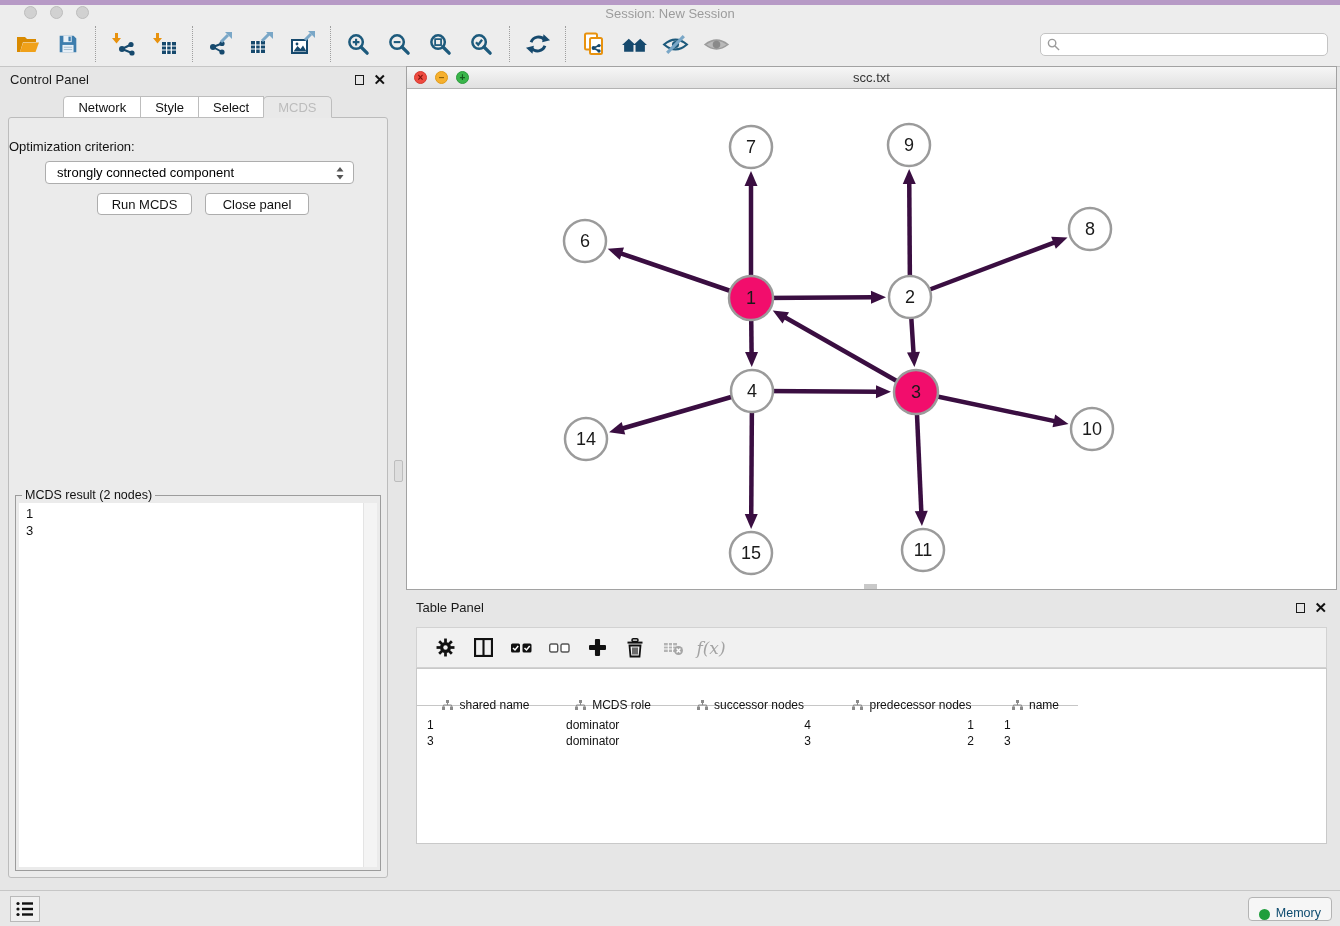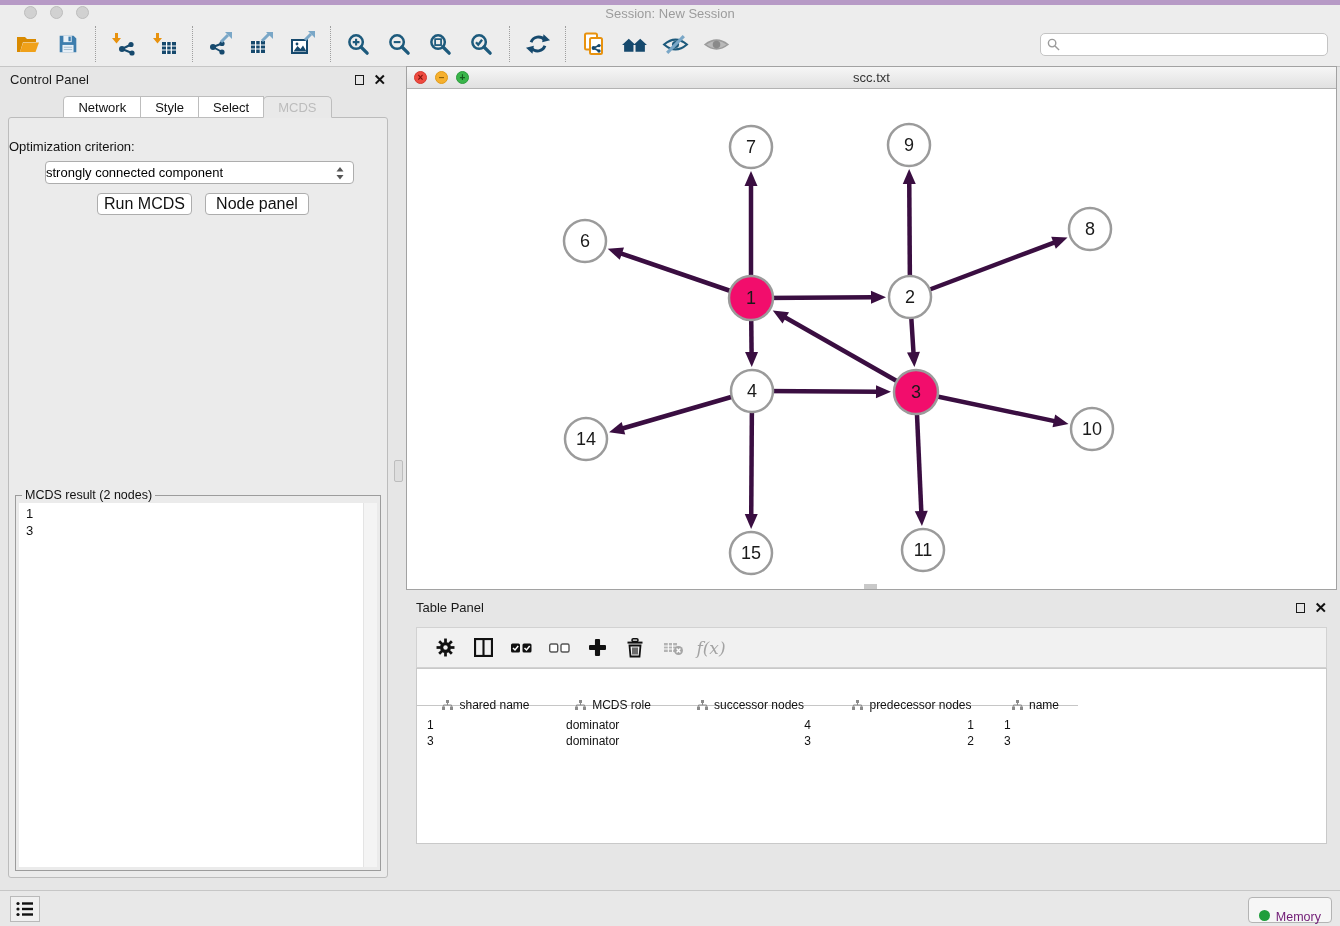--- a/index.html
+++ b/index.html
@@ -32,24 +32,24 @@
   #control-panel { position:absolute; left:0; top:67px; width:396px; height:820px; }
   #cp-tabs { position:absolute; top:29px; left:0; width:100%; display:flex; justify-content:center; z-index:2; }
   .cp-tab { height:22px; line-height:22px; padding:0 14px; background:#fff; border:1px solid #bdbdbd;
             font-size:13px; color:#111; margin-left:-1px; }
   .cp-tab:first-child { border-radius:4px 0 0 0; }
   .cp-tab.active { background:#e9e9e9; color:#bcbcbc; border-radius:5px 5px 0 0; border-bottom:1px solid #e9e9e9; }
   #cp-content { position:absolute; left:8px; right:8px; top:50px; bottom:9px; background:#ebebeb;
                 border:1px solid #bcbcbc; border-radius:3px; }
   #opt-label { margin-top:21px; text-align:left; font-size:13px; color:#111; }
   #criterion-select { position:absolute; left:36px; right:33px; top:43px; height:23px; background:#fff;
-                      border:1px solid #adadad; border-radius:4px; font-size:13px; line-height:21px; }
+                      border:1px solid #adadad; border-radius:4px; font-size:13px; line-height:21px; padding-left:11px; }
   #criterion-select svg { position:absolute; right:6px; top:4px; }
   .cp-btn { position:absolute; top:75px; height:22px; background:#fff; border:1px solid #adadad; border-radius:4px;
-            font-size:16px; font-family:"Liberation Sans",sans-serif; color:#111; }
+            font-size:13px; font-family:"Liberation Sans",sans-serif; color:#111; }
   #run-btn { left:88px; width:95px; }
   #close-btn { left:196px; width:104px; }
   #result-group { position:absolute; left:6px; right:6px; top:377px; bottom:6px; border:1px solid #9c9c9c; }
   #result-legend { position:absolute; top:-8px; left:6px; background:#ebebeb; padding:0 3px; font-size:12.5px; color:#111; }
   #result-area { position:absolute; left:3px; right:3px; top:7px; bottom:3px; background:#fff; }
   #result-lines { margin:2px 7px; font-size:13px; line-height:17px; font-family:"Liberation Sans",sans-serif; white-space:pre; color:#111; }
   .vscroll { position:absolute; top:0; right:0; width:14px; height:100%; background:#f4f4f4; border-left:1px solid #e4e4e4; }
 
   
   #network-window { position:absolute; left:406px; top:66px; width:931px; height:524px;
@@ -86,22 +86,22 @@
   .tp-tab { height:24px; line-height:23px; padding:0 15px; background:#fff; border:1px solid #b4b4b4;
             border-left:none; font-size:13.5px; color:#111; }
   .tp-tab:first-child { border-left:1px solid #b4b4b4; border-radius:5px 0 0 5px; }
   .tp-tab:last-child { border-radius:0 5px 5px 0; }
   .tp-tab.active { background:#d7d7d7; color:#a9a9a9; }
 
   
   #statusbar { position:absolute; left:0; top:890px; width:100%; height:36px; background:#e8e8e8; border-top:1px solid #c6c6c6; }
   #tasks-btn { position:absolute; left:10px; top:5px; width:30px; height:26px; background:#f0f0f0;
                border:1px solid #b9b9b9; display:flex; align-items:center; justify-content:center; }
-  #memory-btn { position:absolute; right:8px; top:6px; height:24px; padding:12px 10px; background:#f6f6f6;
-                border:1px solid #b4b4b4; border-radius:4px; display:flex; align-items:flex-start; gap:6px; font-size:12.5px; color:#701a75; }
+  #memory-btn { position:absolute; right:8px; top:6px; height:24px; padding:0 10px; background:#f6f6f6;
+                border:1px solid #b4b4b4; border-radius:4px; display:flex; align-items:flex-end; gap:6px; font-size:12.5px; color:#0c4a6e; }
   .mem-dot { width:11px; height:11px; border-radius:50%; background:#1f9e3c; }
 </style>
 </head>
 <body>
 
 <div id="root">
   <div id="desktop-strip"></div>
 
   <div id="titlebar">
     <div class="traffic">
@@ -279,21 +279,21 @@
     <div id="cp-content">
       <div id="opt-label">Optimization criterion:</div>
       <div id="criterion-select">
         <span>strongly connected component</span>
         <svg width="14" height="15" viewBox="0 0 14 15">
             <path d="M3.5 5.5l3.5-4.5 3.5 4.5z" fill="#555"></path>
             <path d="M3.5 9l3.5 4.5L10.5 9z" fill="#555"></path>
           </svg>
       </div>
       <button class="cp-btn" id="run-btn">Run MCDS</button>
-      <button class="cp-btn" id="close-btn">Node panel</button>
+      <button class="cp-btn" id="close-btn">Close panel</button>
       <div id="result-group">
         <span id="result-legend">MCDS result (2 nodes)</span>
         <div id="result-area">
           <pre id="result-lines">1
 3</pre>
           <div class="vscroll"></div>
         </div>
       </div>
     </div>
   </div>

